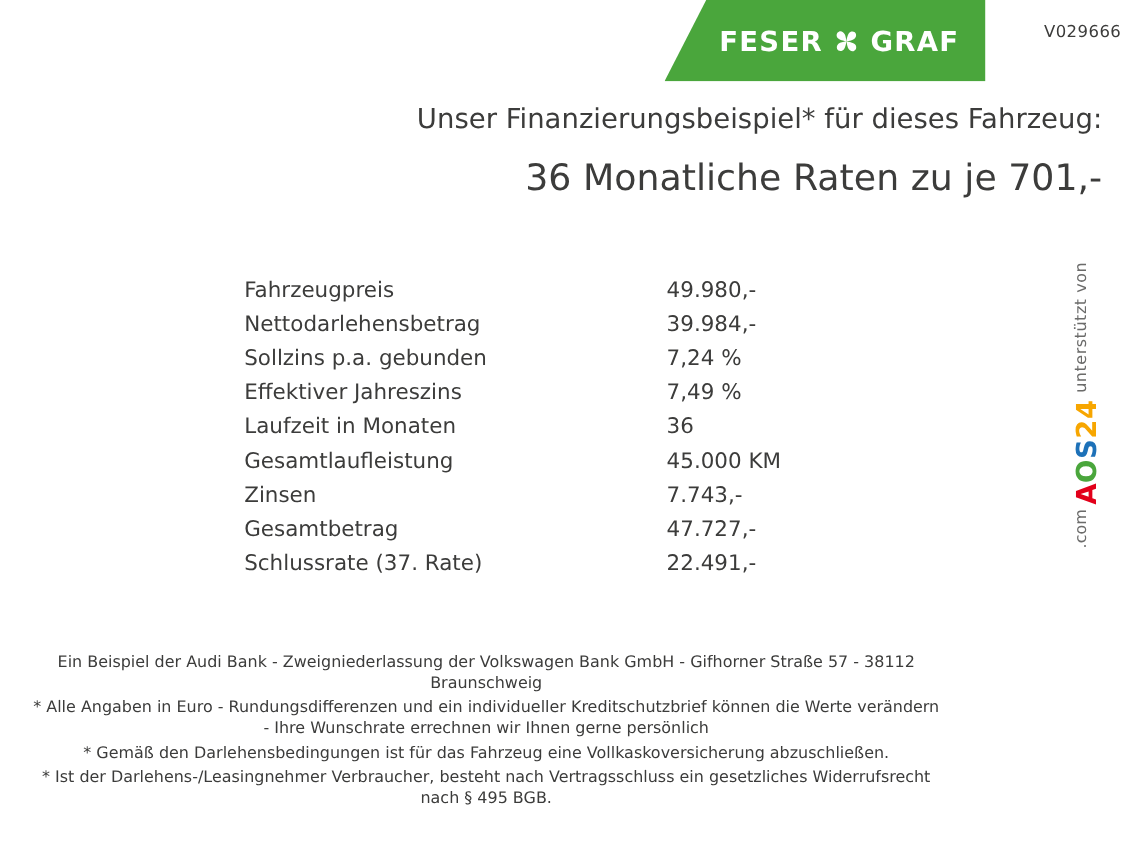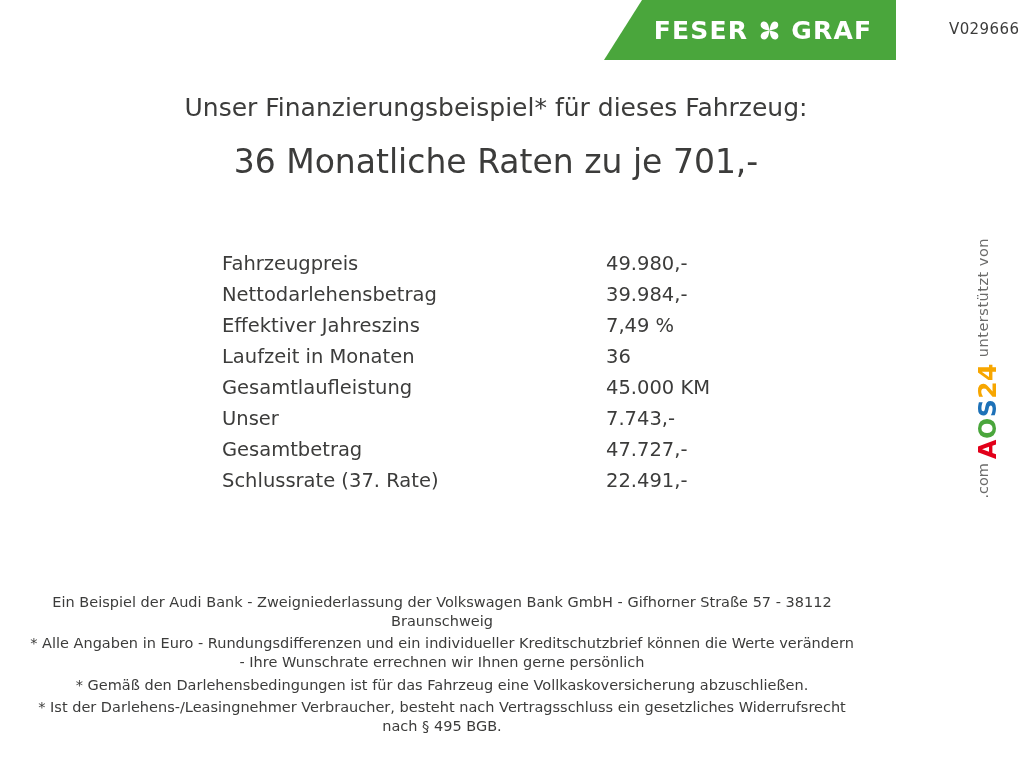--- a/index.html
+++ b/index.html
@@ -15,21 +15,21 @@
     position: relative;
     overflow: hidden;
   }
 
   
   .header-banner {
     position: absolute;
     top: 0;
     left: 604px;
     width: 292px;
-    height: 60px;
+    height: 74px;
     background: #4aa63c;
     display: flex;
     align-items: center;
     justify-content: center;
     
     clip-path: polygon(38px 0, 100% 0, 100% 100%, 0 100%);
   }
   .brand {
     display: flex;
     align-items: center;
@@ -56,23 +56,24 @@
     color: #3c3c3b;
     letter-spacing: 0.4px;
     white-space: nowrap;
     margin-left: 44px;
   }
 
   
   .title-block {
     position: absolute;
     top: 92px;
-    left: 16px;
+    left: 1px;
     width: 960px;
-    text-align: center;
+    text-align: right;
+    padding-left: 41px;
   }
   .title-main {
     font-size: 25px;
     color: #3c3c3b;
     line-height: 1.25;
   }
   .title-sub {
     font-size: 33px;
     color: #3c3c3b;
     line-height: 1.3;
@@ -184,33 +185,37 @@
   <tbody>
     <tr>
       <td class="label">Fahrzeugpreis</td>
       <td class="value">49.980,-</td>
     </tr>
     <tr>
       <td class="label">Nettodarlehensbetrag</td>
       <td class="value">39.984,-</td>
     </tr>
     <tr>
+      <td class="label">Sollzins p.a. gebunden</td>
+      <td class="value">7,24 %</td>
+    </tr>
+    <tr>
       <td class="label">Effektiver Jahreszins</td>
       <td class="value">7,49 %</td>
     </tr>
     <tr>
       <td class="label">Laufzeit in Monaten</td>
       <td class="value">36</td>
     </tr>
     <tr>
       <td class="label">Gesamtlaufleistung</td>
       <td class="value">45.000 KM</td>
     </tr>
     <tr>
-      <td class="label">Unser</td>
+      <td class="label">Zinsen</td>
       <td class="value">7.743,-</td>
     </tr>
     <tr>
       <td class="label">Gesamtbetrag</td>
       <td class="value">47.727,-</td>
     </tr>
     <tr>
       <td class="label">Schlussrate (37. Rate)</td>
       <td class="value">22.491,-</td>
     </tr>

